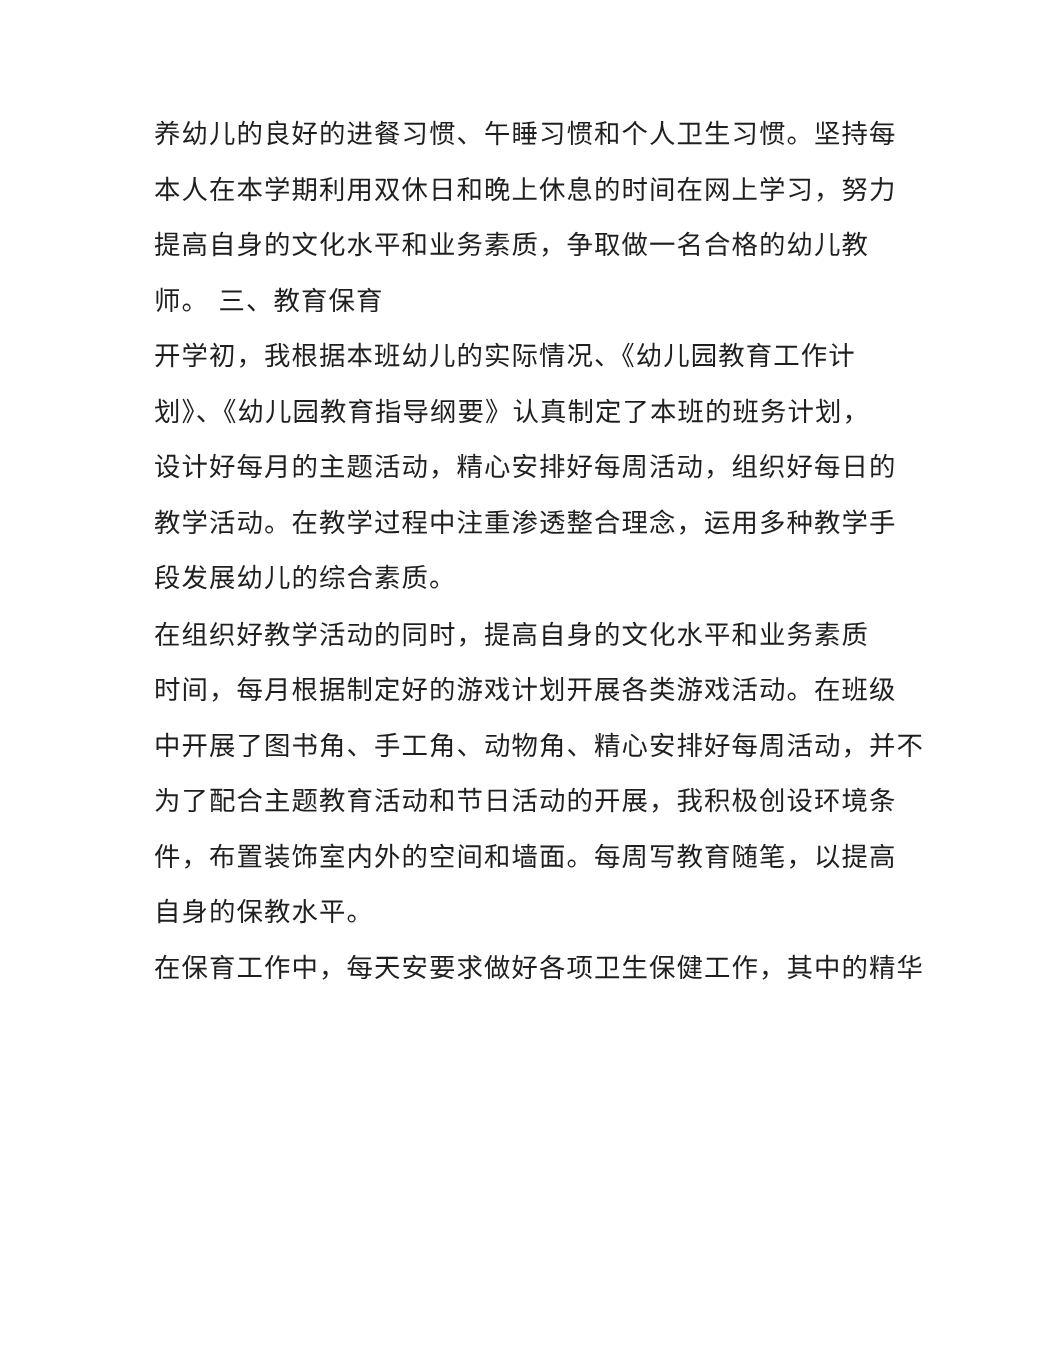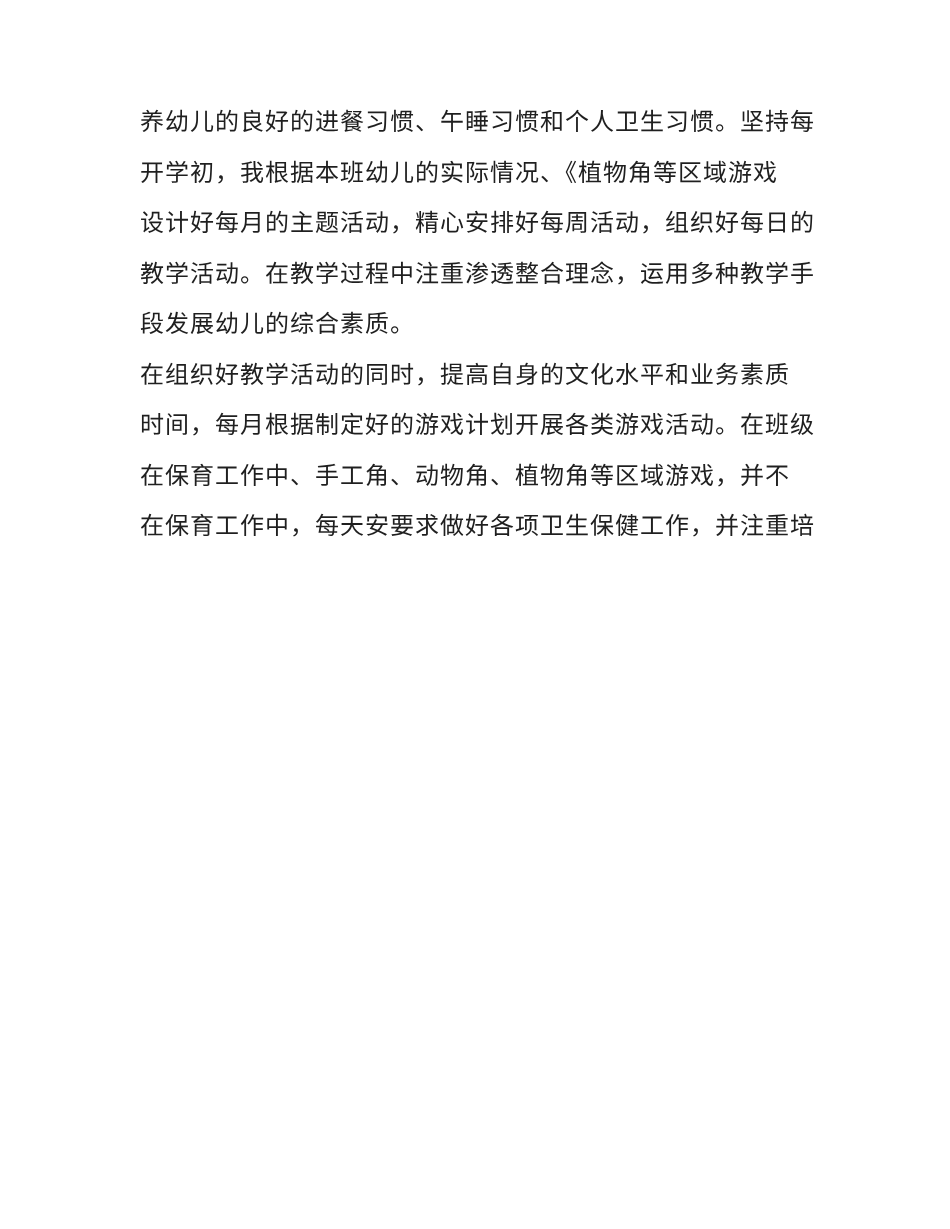--- a/index.html
+++ b/index.html
@@ -41,33 +41,44 @@
 <div class="page">
   <div class="doc-body">
 
     <div class="paragraph">
       <div class="line">养幼儿的良好的进餐习惯、午睡习惯和个人卫生习惯。坚持每</div>
     </div>
 
     <div class="paragraph">
     </div>
 
+    <div class="paragraph">
+      <div class="line">本人在本学期利用双休日和晚上休息的时间在网上学习，努力</div>
+      <div class="line">提高自身的文化水平和业务素质，争取做一名合格的幼儿教</div>
+      <div class="line">师。 三、教育保育</div>
+    </div>
 
     <div class="paragraph">
-      <div class="line">开学初，我根据本班幼儿的实际情况、《植物角等区域游戏</div>
+      <div class="line">开学初，我根据本班幼儿的实际情况、《幼儿园教育工作计</div>
+      <div class="line">划》、《幼儿园教育指导纲要》认真制定了本班的班务计划，</div>
       <div class="line">设计好每月的主题活动，精心安排好每周活动，组织好每日的</div>
       <div class="line">教学活动。在教学过程中注重渗透整合理念，运用多种教学手</div>
       <div class="line">段发展幼儿的综合素质。</div>
     </div>
 
     <div class="paragraph">
       <div class="line">在组织好教学活动的同时，提高自身的文化水平和业务素质</div>
       <div class="line">时间，每月根据制定好的游戏计划开展各类游戏活动。在班级</div>
-      <div class="line">在保育工作中、手工角、动物角、植物角等区域游戏，并不</div>
+      <div class="line">中开展了图书角、手工角、动物角、精心安排好每周活动，并不</div>
     </div>
 
+    <div class="paragraph">
+      <div class="line">为了配合主题教育活动和节日活动的开展，我积极创设环境条</div>
+      <div class="line">件，布置装饰室内外的空间和墙面。每周写教育随笔，以提高</div>
+      <div class="line">自身的保教水平。</div>
+    </div>
 
     <div class="paragraph">
-      <div class="line">在保育工作中，每天安要求做好各项卫生保健工作，并注重培</div>
+      <div class="line">在保育工作中，每天安要求做好各项卫生保健工作，其中的精华</div>
     </div>
 
   </div>
 </div>
 
 </body></html>

